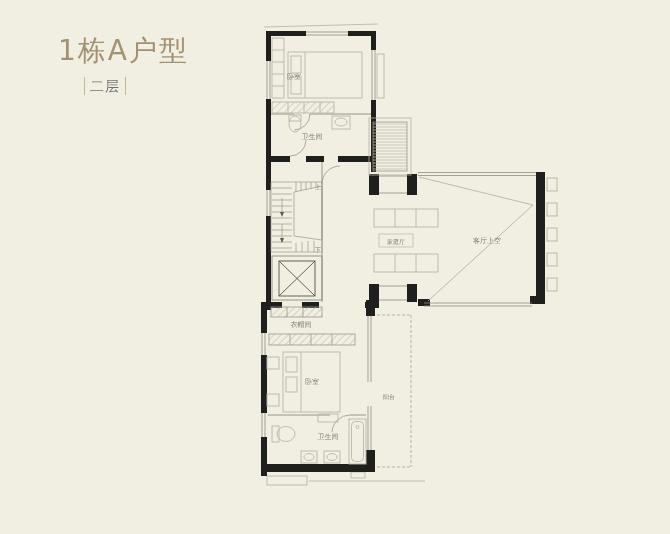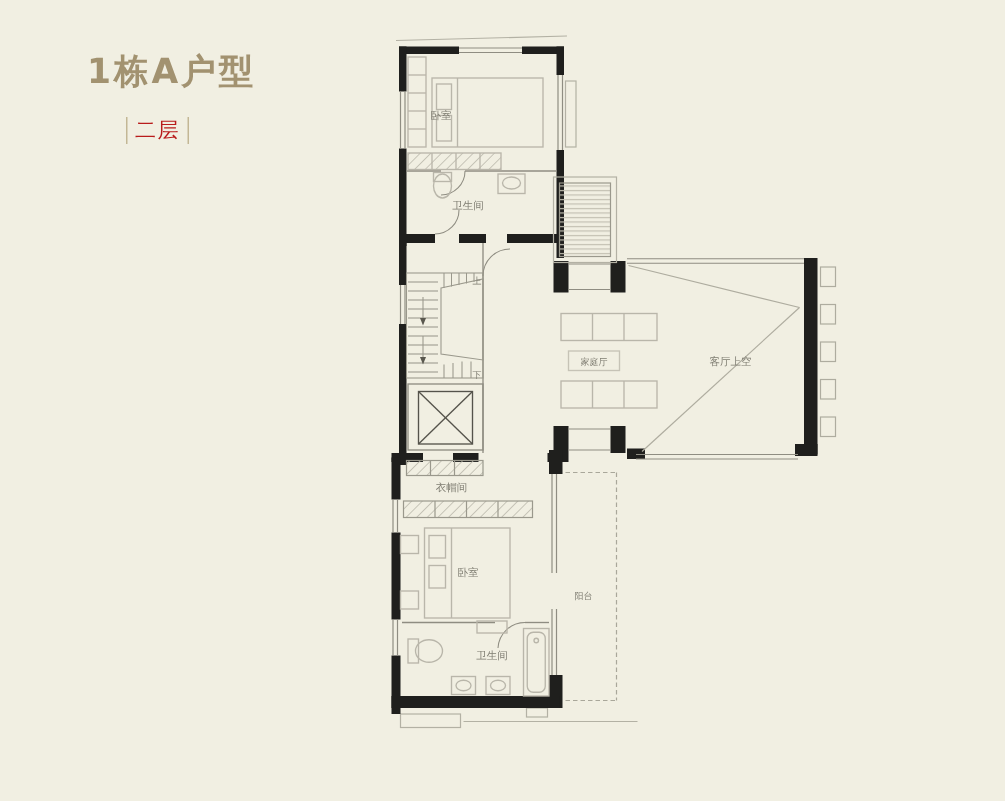--- a/index.html
+++ b/index.html
@@ -1,20 +1,20 @@
 <!DOCTYPE html>
 <html><head>
 <meta charset="utf-8">
 <style>
   html,body{margin:0;padding:0;}
   body{background:#f1efe2;font-family:"DejaVu Sans","Liberation Sans",sans-serif;}
   .page{position:relative;width:670px;height:534px;background:#f1efe2;overflow:hidden;}
-  .title{position:absolute;left:58px;top:32px;font-size:23px;font-weight:bold;
+  .title{position:absolute;left:58px;top:32px;font-size:28px;font-weight:normal;
          color:#a29270;letter-spacing:2px;}
-  .subtitle-wrap{position:absolute;left:84px;top:78px;color:#b91c1c;font-size:14px;}
+  .subtitle-wrap{position:absolute;left:84px;top:78px;color:#737373;font-size:14px;}
   .subtitle-wrap .bars{border-left:1px solid #c3b795;border-right:1px solid #c3b795;
          padding:1px 5px;letter-spacing:1px;}
   svg{position:absolute;left:0;top:0;}
   svg text{font-family:"DejaVu Sans","Liberation Sans",sans-serif;fill:#7f7d72;}
   .room-label{font-size:7px;}
   .tiny-label{font-size:6px;}
   .stair-label{font-size:6px;}
 </style>
 </head>
 <body>

